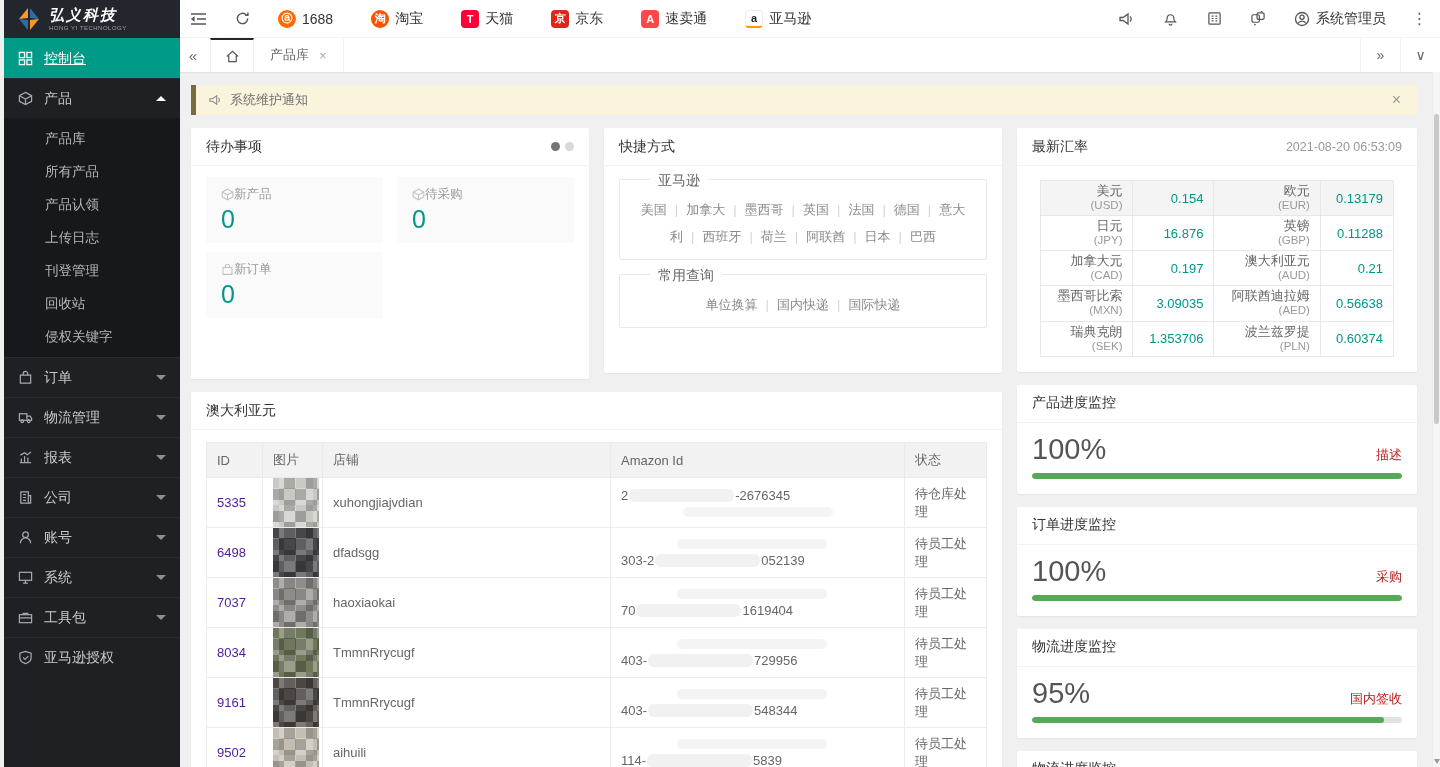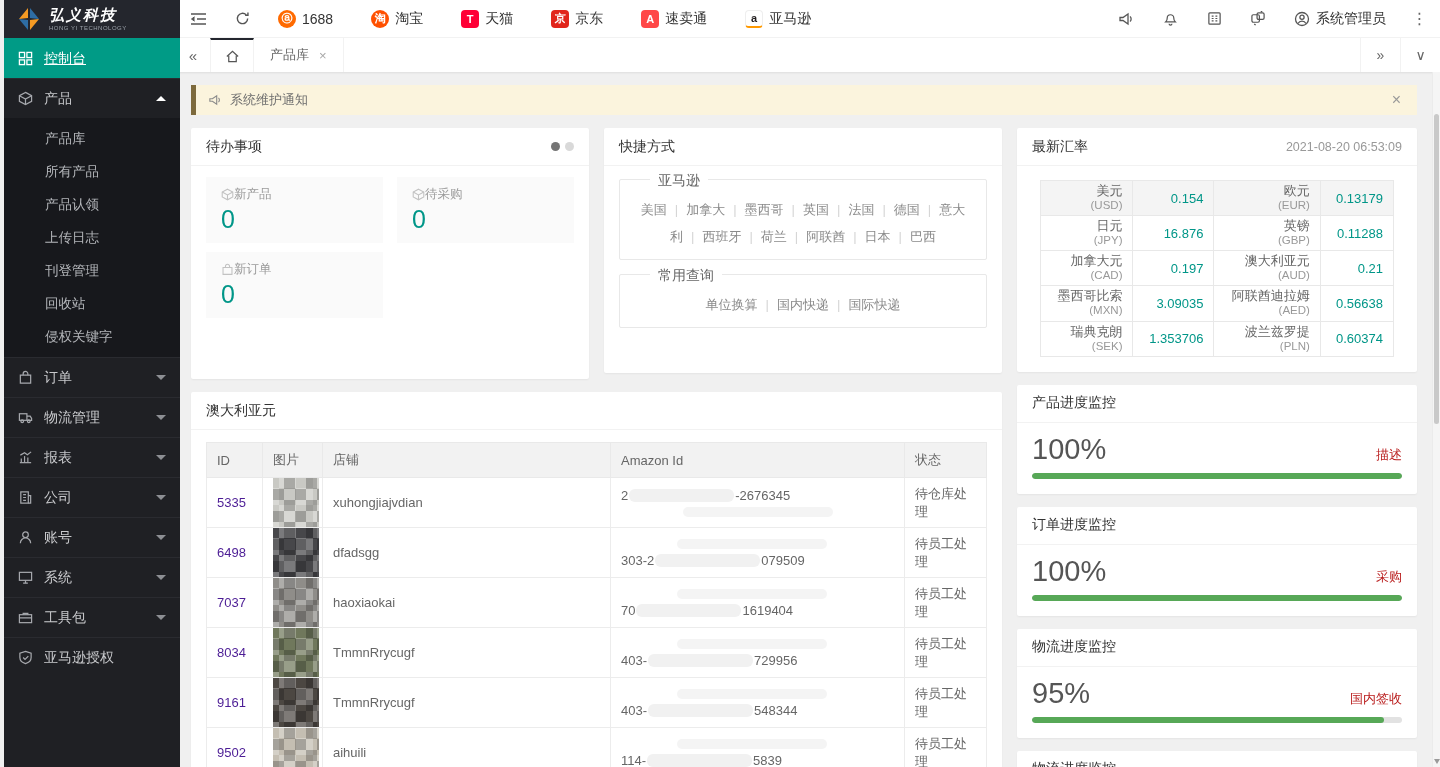--- a/index.html
+++ b/index.html
@@ -512,21 +512,21 @@
                 <td class="imgcell">
                     <div class="mosaic m2"></div>
                   </td>
                 <td>dfadsgg</td>
                 <td>
                     <div class="amz">
                       <div class="pill top"></div>
                       <div class="idline">
                         <span>303-2</span>
                         <span class="blur"></span>
-                        <span>079509</span>
+                        <span>052139</span>
                       </div>
                     </div>
                   </td>
                 <td>待员工处理</td>
               </tr>
               <tr class="r3">
                 <td class="idcell"><a>7037</a></td>
                 <td class="imgcell">
                     <div class="mosaic m3"></div>
                   </td>

